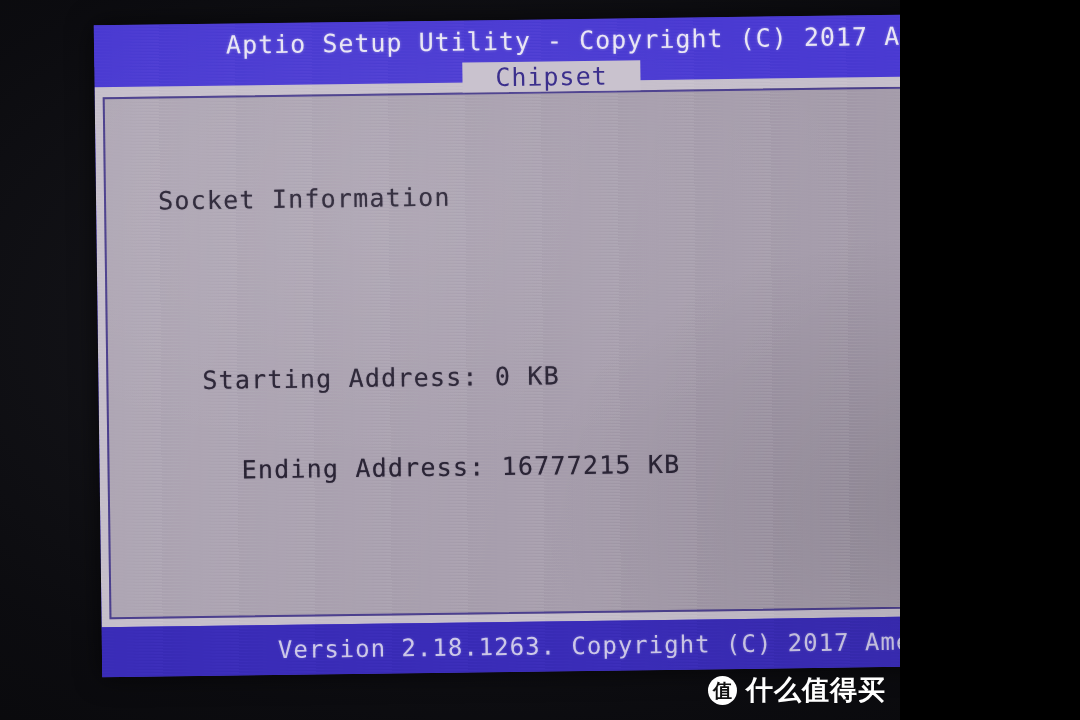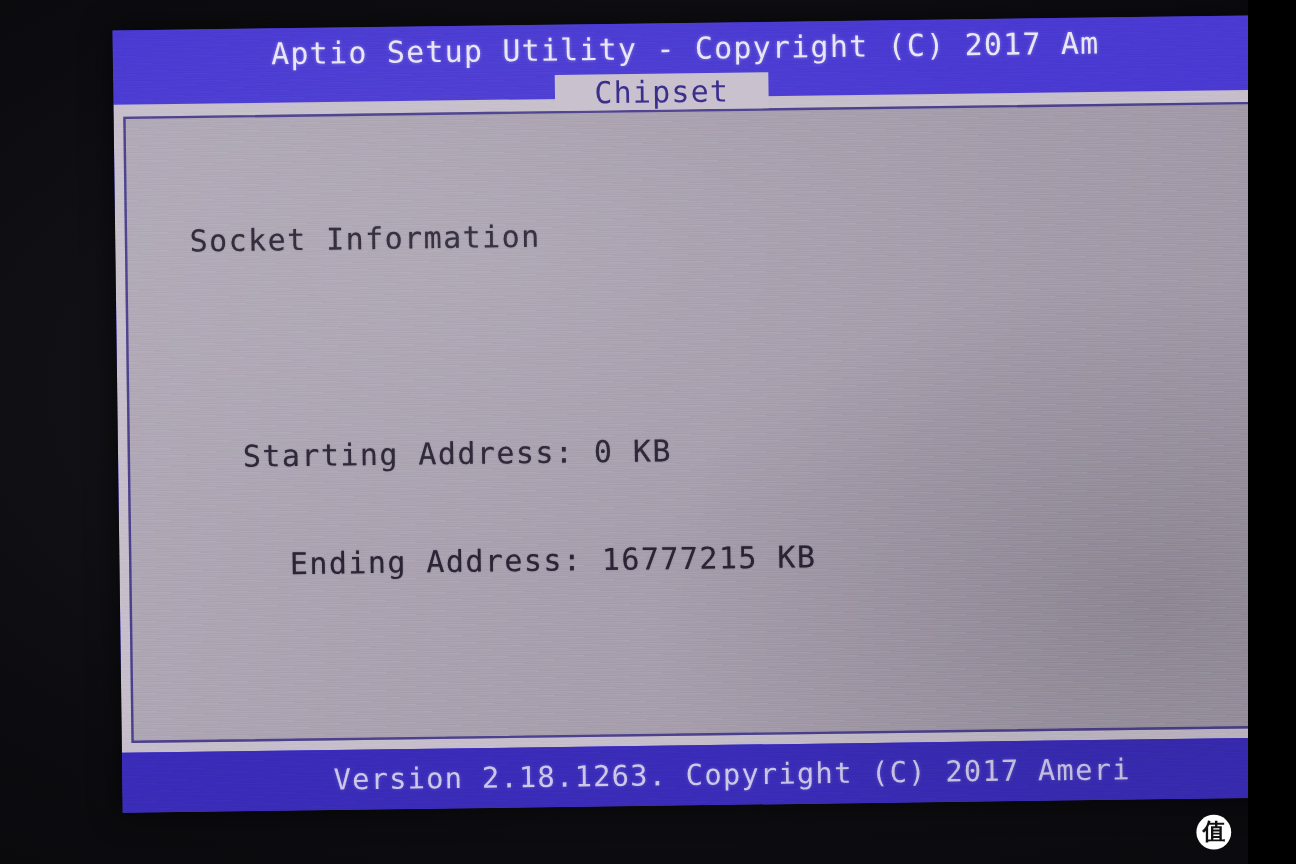--- a/index.html
+++ b/index.html
@@ -2,21 +2,21 @@
 <html><head>
 <meta charset="utf-8">
 <style>
   html, body {
     margin: 0;
     padding: 0;
     background: #000;
   }
   #photo {
     position: relative;
-    width: 1040px;
+    width: 900px;
     height: 720px;
     overflow: hidden;
     background: #0a0a0c;
     font-family: "DejaVu Sans Mono", "Liberation Mono", monospace;
   }
 
   
   .bezel-dark {
     position: absolute;
     inset: 0;
@@ -210,15 +210,16 @@
     </div>
 
     <div class="footer">Version 2.18.1263. Copyright (C) 2017 Ameri</div>
 
     <div class="glare"></div>
     <div class="grain"></div>
   </div>
 
   <div class="watermark">
     <span class="wm-logo">值</span>
+    <span class="wm-text">什么值得买</span>
   </div>
 
 </div>
 
 </body></html>

